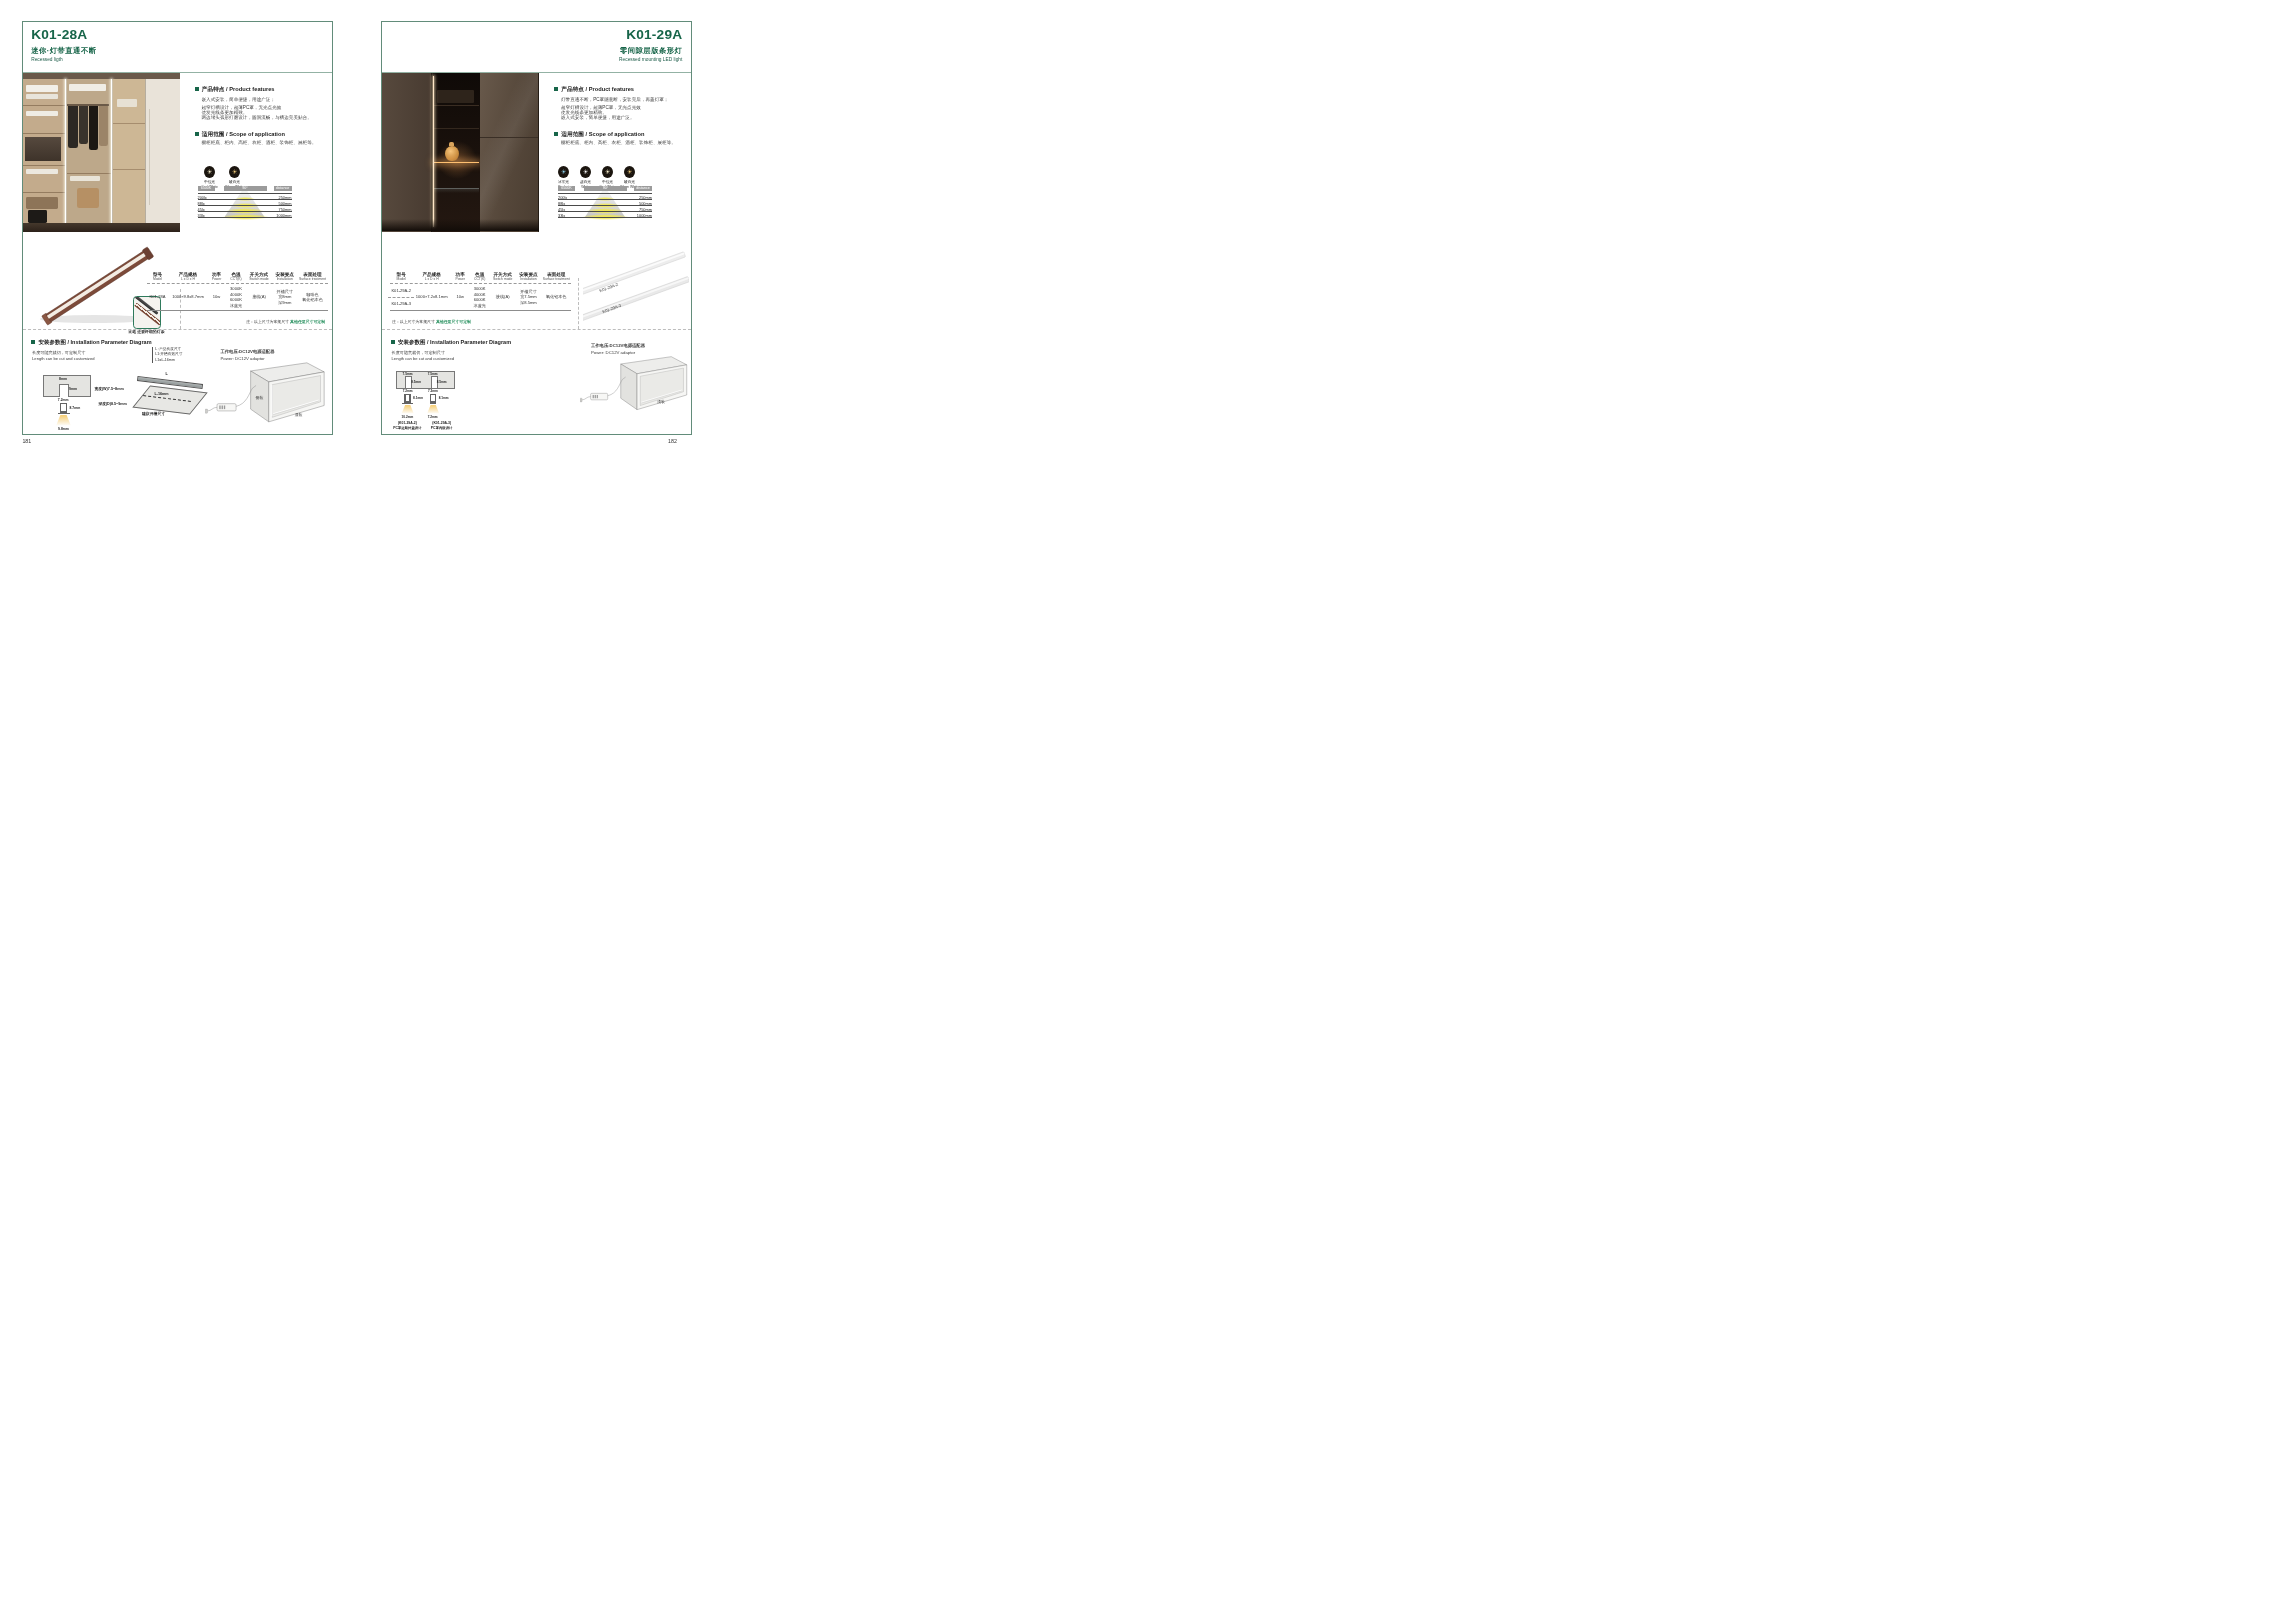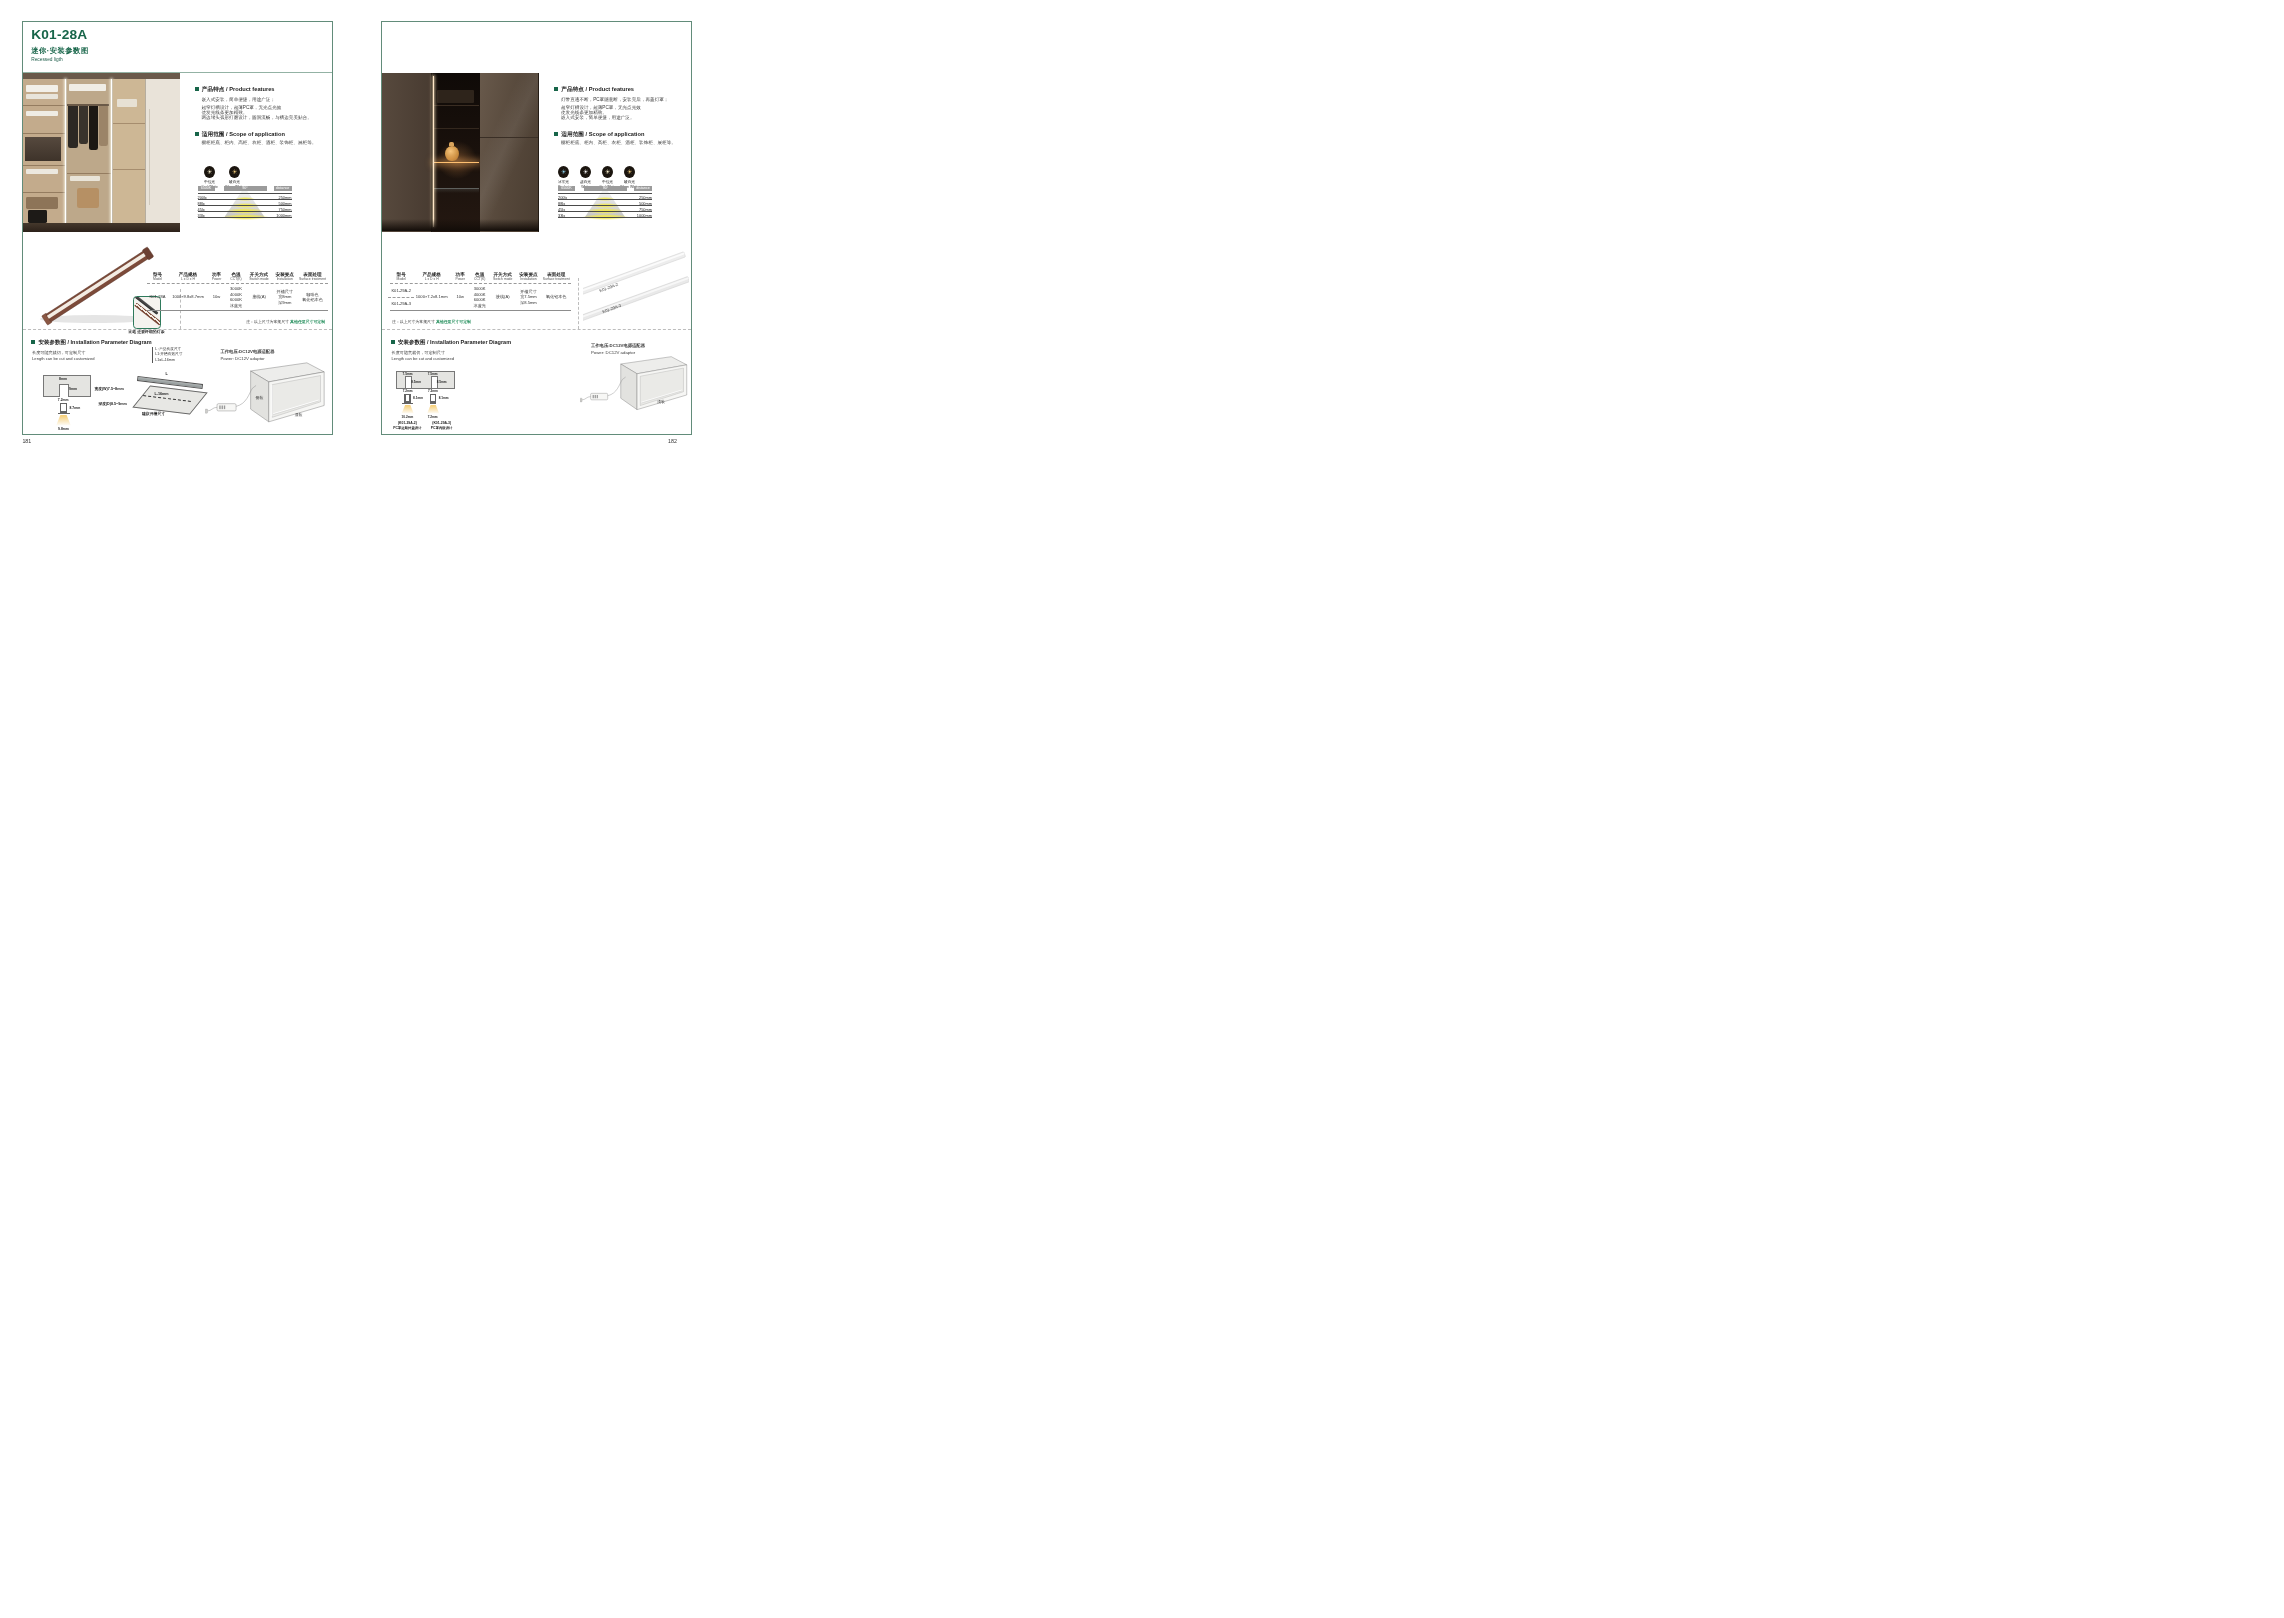--- a/index.html
+++ b/index.html
@@ -73,21 +73,21 @@
   .phR{background:#241c15}
 </style>
 </head>
 <body>
 
 <div class="canvas">
 
   <div class="page pl">
     <div class="hd">
       <div class="model">K01-28A</div>
-      <div class="tcn">迷你·安装参数图</div>
+      <div class="tcn">迷你·灯带直通不断</div>
       <div class="ten">Recessed ligth</div>
     </div>
 
     <div class="photo phL">
       <div class="abs" style="left:0;top:0;width:157px;height:6px;background:#6a594a"></div>
       <div class="abs" style="left:0;top:6px;width:42px;height:145px;background:#c3ab8c">
         <div class="abs" style="left:3.7px;top:6.4px;width:32px;height:6.9px;background:#f2efe8;border-radius:0.9px"></div>
         <div class="abs" style="left:3.7px;top:15.5px;width:32px;height:4.6px;background:#e8e4da;border-radius:0.9px"></div>
         <div class="abs" style="left:0;top:26.5px;width:42px;height:1.4px;background:#947c60"></div>
         <div class="abs" style="left:3.7px;top:32px;width:32px;height:5.5px;background:#efece4;border-radius:0.9px"></div>
@@ -318,20 +318,25 @@
         <path d="M26,102 C16,102 14,110 5,110" fill="none" stroke="#888"></path>
         <rect x="0" y="106" width="5" height="9" rx="1" fill="#cfcfcc" stroke="#888" stroke-width="0.6"></rect>
         <path d="M68,100 C92,94 96,72 104,60 L112,54" fill="none" stroke="#888"></path>
       </svg>
       <div class="mount" style="left:51px;top:34px">侧装</div>
       <div class="mount" style="left:90px;top:51px">顶装</div>
     </div>
   </div>
 
   <div class="page pr">
+    <div class="hd">
+      <div class="model">K01-29A</div>
+      <div class="tcn">零间隙层版条形灯</div>
+      <div class="ten">Recessed mounting LED light</div>
+    </div>
 
     <div class="photo phR">
       <div class="abs" style="left:0;top:0;width:50px;height:159px;background:linear-gradient(90deg,#57493d,#483b31)"></div>
       <div class="abs" style="left:49px;top:0;width:1.4px;height:159px;background:#17110c"></div>
       <div class="abs" style="left:51px;top:0;width:48px;height:159px;background:linear-gradient(180deg,#0f0a07,#241811)">
         <div class="abs" style="left:3.7px;top:17.4px;width:37px;height:12.8px;background:#2e241b;border-radius:0.9px"></div>
         <div class="abs" style="left:1.4px;top:32px;width:45px;height:1.4px;background:#3a2d22"></div>
         <div class="abs" style="left:1.4px;top:55px;width:45px;height:1.4px;background:#34281e"></div>
         <div class="abs" style="left:3.7px;top:68px;width:40px;height:38px;background:radial-gradient(closest-side,rgba(255,170,90,.30),rgba(255,170,90,0))"></div>
         <div class="abs" style="left:16.4px;top:69px;width:4.6px;height:4.6px;background:#d9a45c;border-radius:1.8px 1.8px 0 0"></div>

